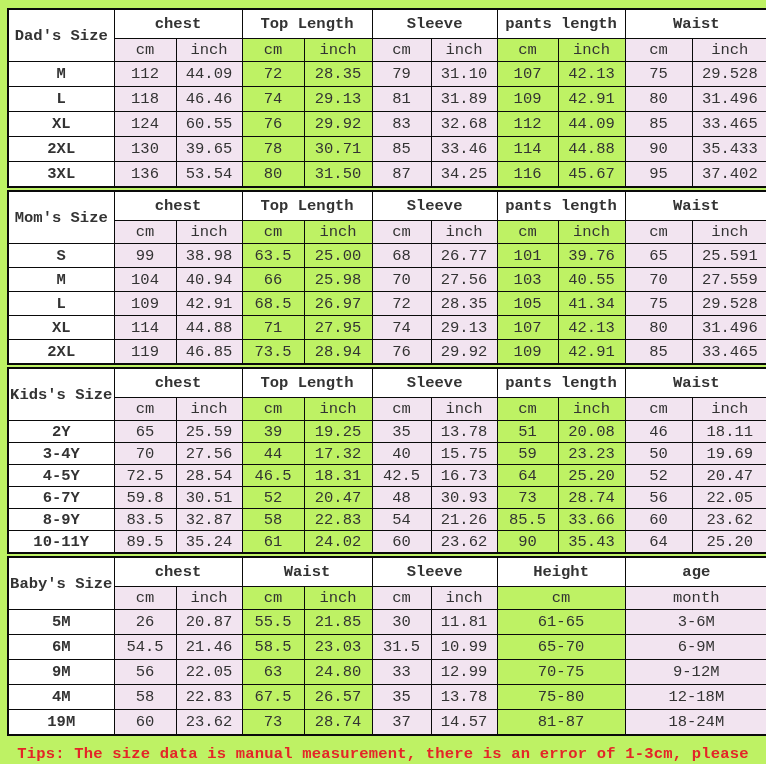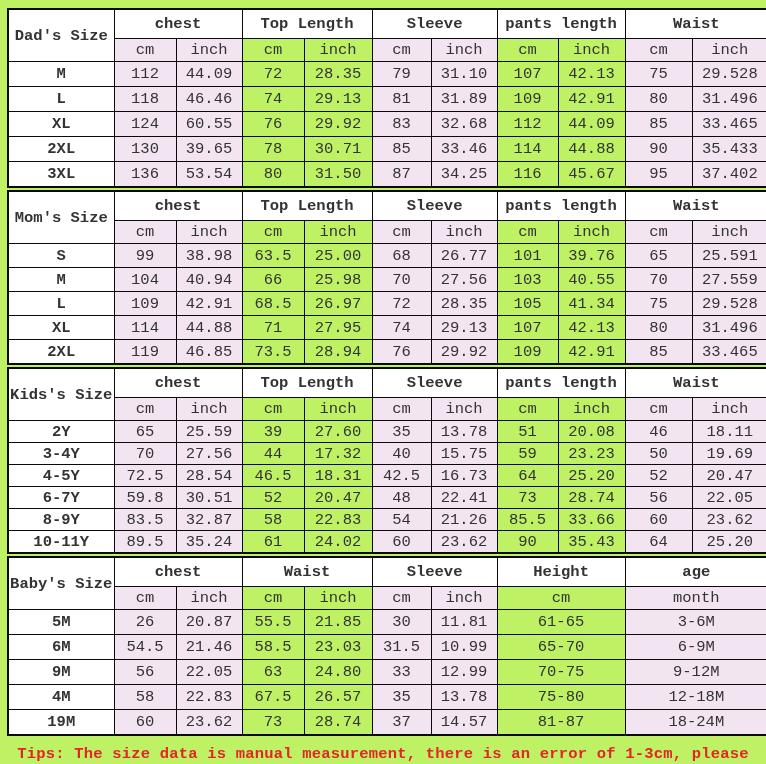--- a/index.html
+++ b/index.html
@@ -315,21 +315,21 @@
             <td class="unit-cell gstart">cm</td>
             <td class="unit-cell">inch</td>
             <td class="unit-cell pink gstart">cm</td>
             <td class="unit-cell pink">inch</td>
           </tr>
           <tr class="data-row">
             <td class="size-cell">2Y</td>
             <td class="pink gstart">65</td>
             <td class="pink">25.59</td>
             <td class=" gstart">39</td>
-            <td class="">27.60</td>
+            <td class="">19.25</td>
             <td class="pink gstart">35</td>
             <td class="pink">13.78</td>
             <td class=" gstart">51</td>
             <td class="">20.08</td>
             <td class="pink gstart">46</td>
             <td class="pink">18.11</td>
           </tr>
           <tr class="data-row">
             <td class="size-cell">3-4Y</td>
             <td class="pink gstart">70</td>
@@ -356,21 +356,21 @@
             <td class="pink gstart">52</td>
             <td class="pink">20.47</td>
           </tr>
           <tr class="data-row">
             <td class="size-cell">6-7Y</td>
             <td class="pink gstart">59.8</td>
             <td class="pink">30.51</td>
             <td class=" gstart">52</td>
             <td class="">20.47</td>
             <td class="pink gstart">48</td>
-            <td class="pink">22.41</td>
+            <td class="pink">30.93</td>
             <td class=" gstart">73</td>
             <td class="">28.74</td>
             <td class="pink gstart">56</td>
             <td class="pink">22.05</td>
           </tr>
           <tr class="data-row">
             <td class="size-cell">8-9Y</td>
             <td class="pink gstart">83.5</td>
             <td class="pink">32.87</td>
             <td class=" gstart">58</td>

